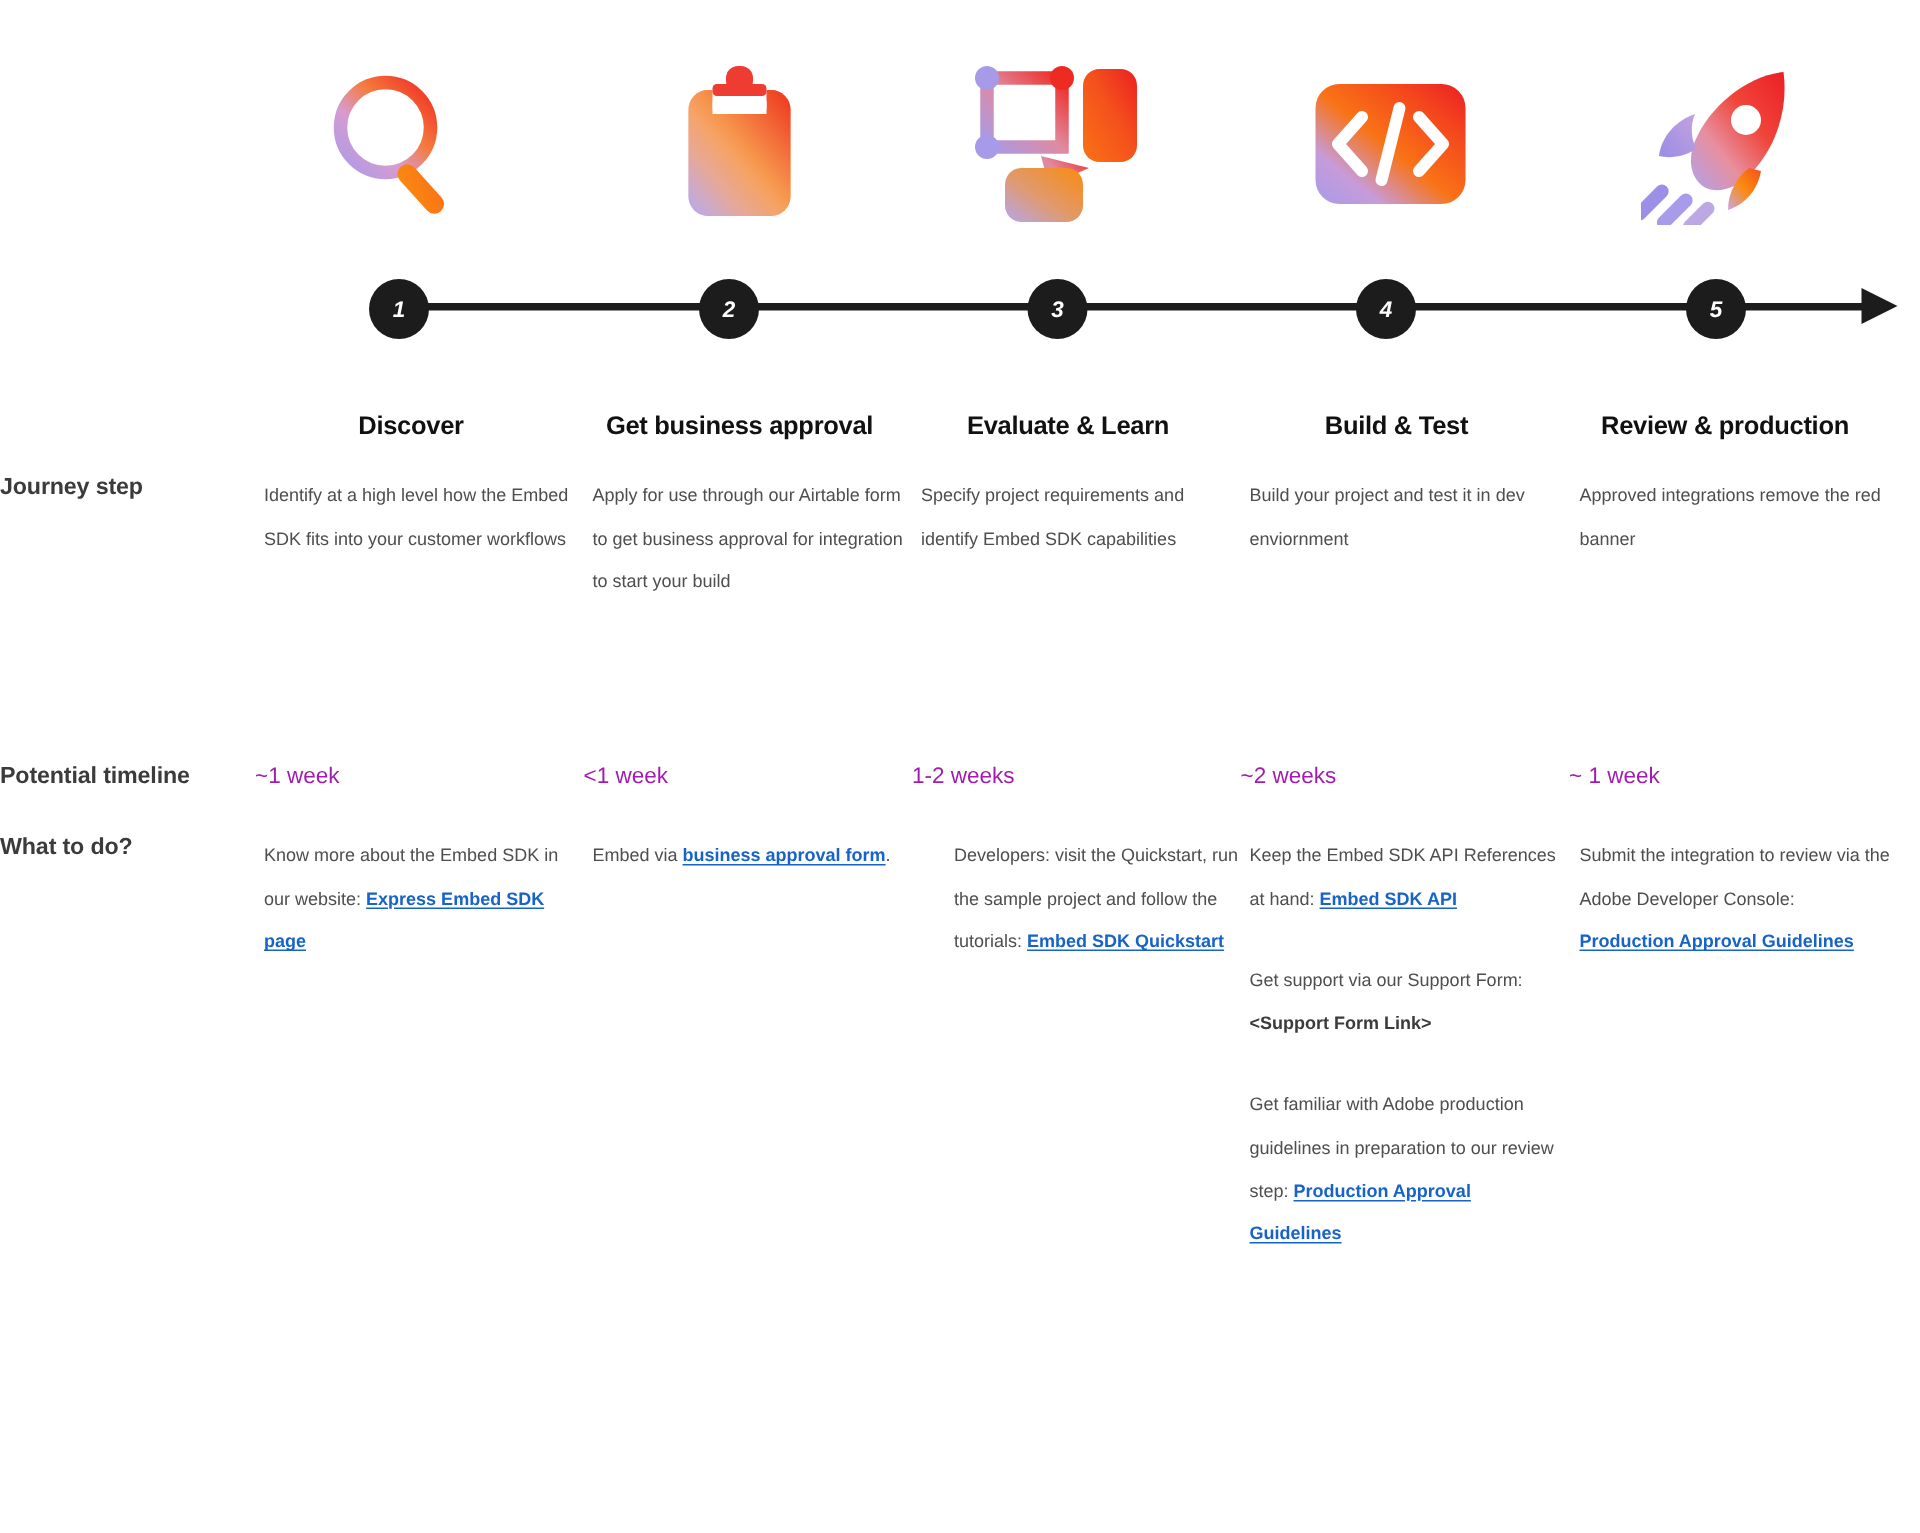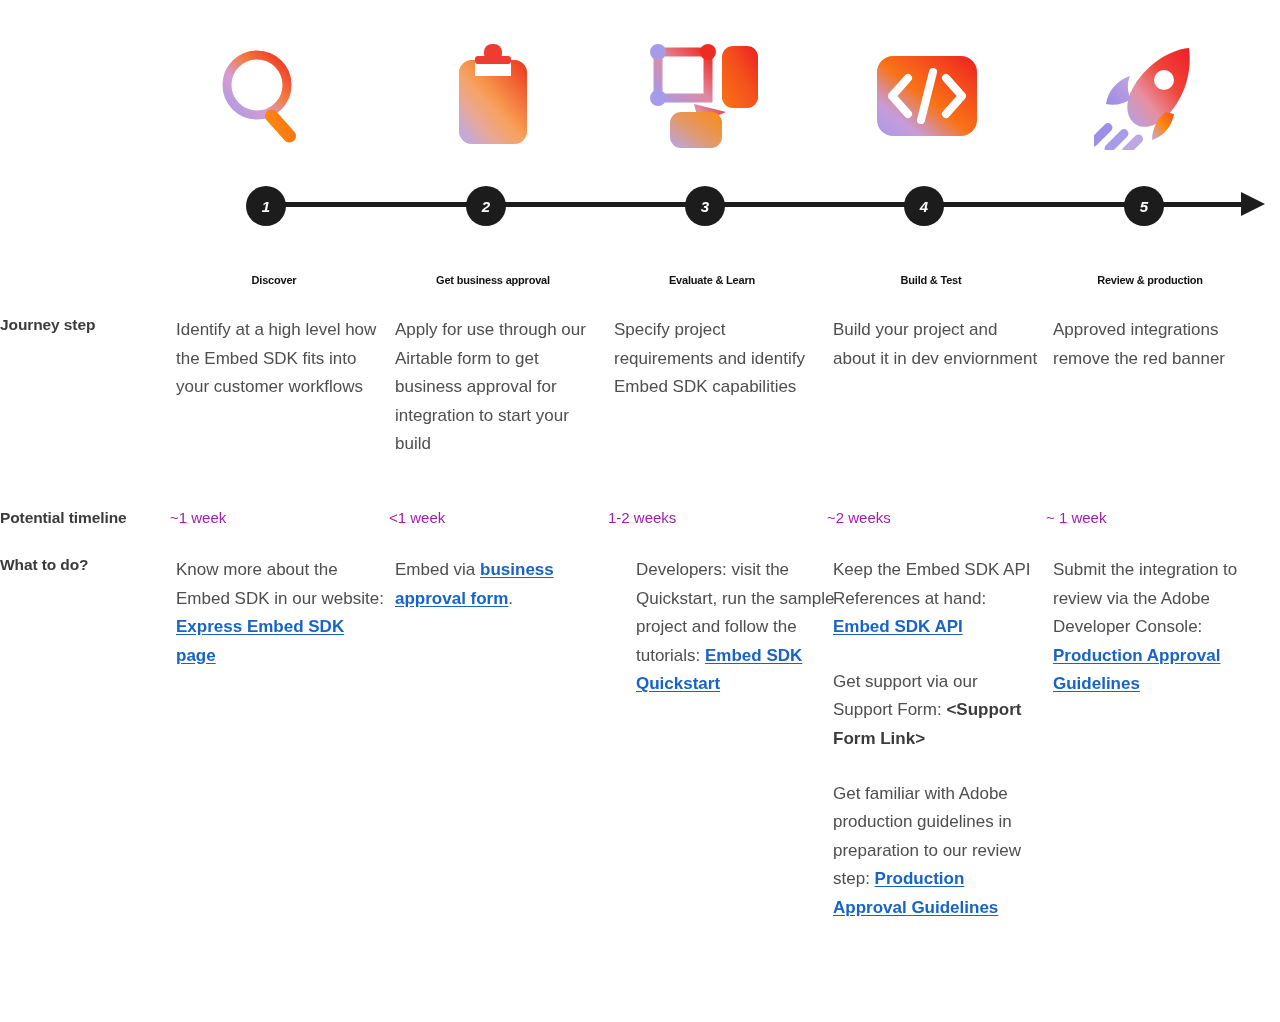--- a/index.html
+++ b/index.html
@@ -71,30 +71,30 @@
     font-size: 15.5px;
     font-weight: 700;
     color: #3b3b3b;
     letter-spacing: -0.1px;
   }
   .col {
     position: absolute;
     width: 208px;
   }
   .col-head {
-    font-size: 11px;
+    font-size: 17px;
     font-weight: 700;
     color: #111;
     text-align: center;
     letter-spacing: -0.2px;
     line-height: 1.2;
     width: 208px;
   }
   .body-text {
-    font-size: 17px;
+    font-size: 12px;
     line-height: 28.6px;
     color: #4e4e4e;
     font-weight: 400;
   }
   .timeline-val {
     font-size: 15px;
     color: #a21caf;
     text-align: left;
     width: 208px;
     line-height: 1.2;
@@ -275,21 +275,21 @@
     <div class="col-head" style="position:absolute; left:608px;">Evaluate &amp; Learn</div>
     <div class="col-head" style="position:absolute; left:827px;">Build &amp; Test</div>
     <div class="col-head" style="position:absolute; left:1046px;">Review &amp; production</div>
   </div>
 
   <div style="position:absolute; left:0; top:316px; width:1280px;">
     <div class="row-label" style="top:0;">Journey step</div>
     <div class="col body-text" style="left:176px;">Identify at a high level how the Embed SDK fits into your customer workflows</div>
     <div class="col body-text" style="left:395px;">Apply for use through our Airtable form to get business approval for integration to start your build</div>
     <div class="col body-text" style="left:614px;">Specify project requirements and identify Embed SDK capabilities</div>
-    <div class="col body-text" style="left:833px;">Build your project and about it in dev enviornment</div>
+    <div class="col body-text" style="left:833px;">Build your project and test it in dev enviornment</div>
     <div class="col body-text" style="left:1053px;">Approved integrations remove the red banner</div>
   </div>
 
   <div style="position:absolute; left:0; top:509px; width:1280px;">
     <div class="row-label" style="top:0;">Potential timeline</div>
     <div class="timeline-val" style="position:absolute; left:170px;">~1 week</div>
     <div class="timeline-val" style="position:absolute; left:389px;">&lt;1 week</div>
     <div class="timeline-val" style="position:absolute; left:608px;">1-2 weeks</div>
     <div class="timeline-val" style="position:absolute; left:827px;">~2 weeks</div>
     <div class="timeline-val" style="position:absolute; left:1046px;">~ 1 week</div>

